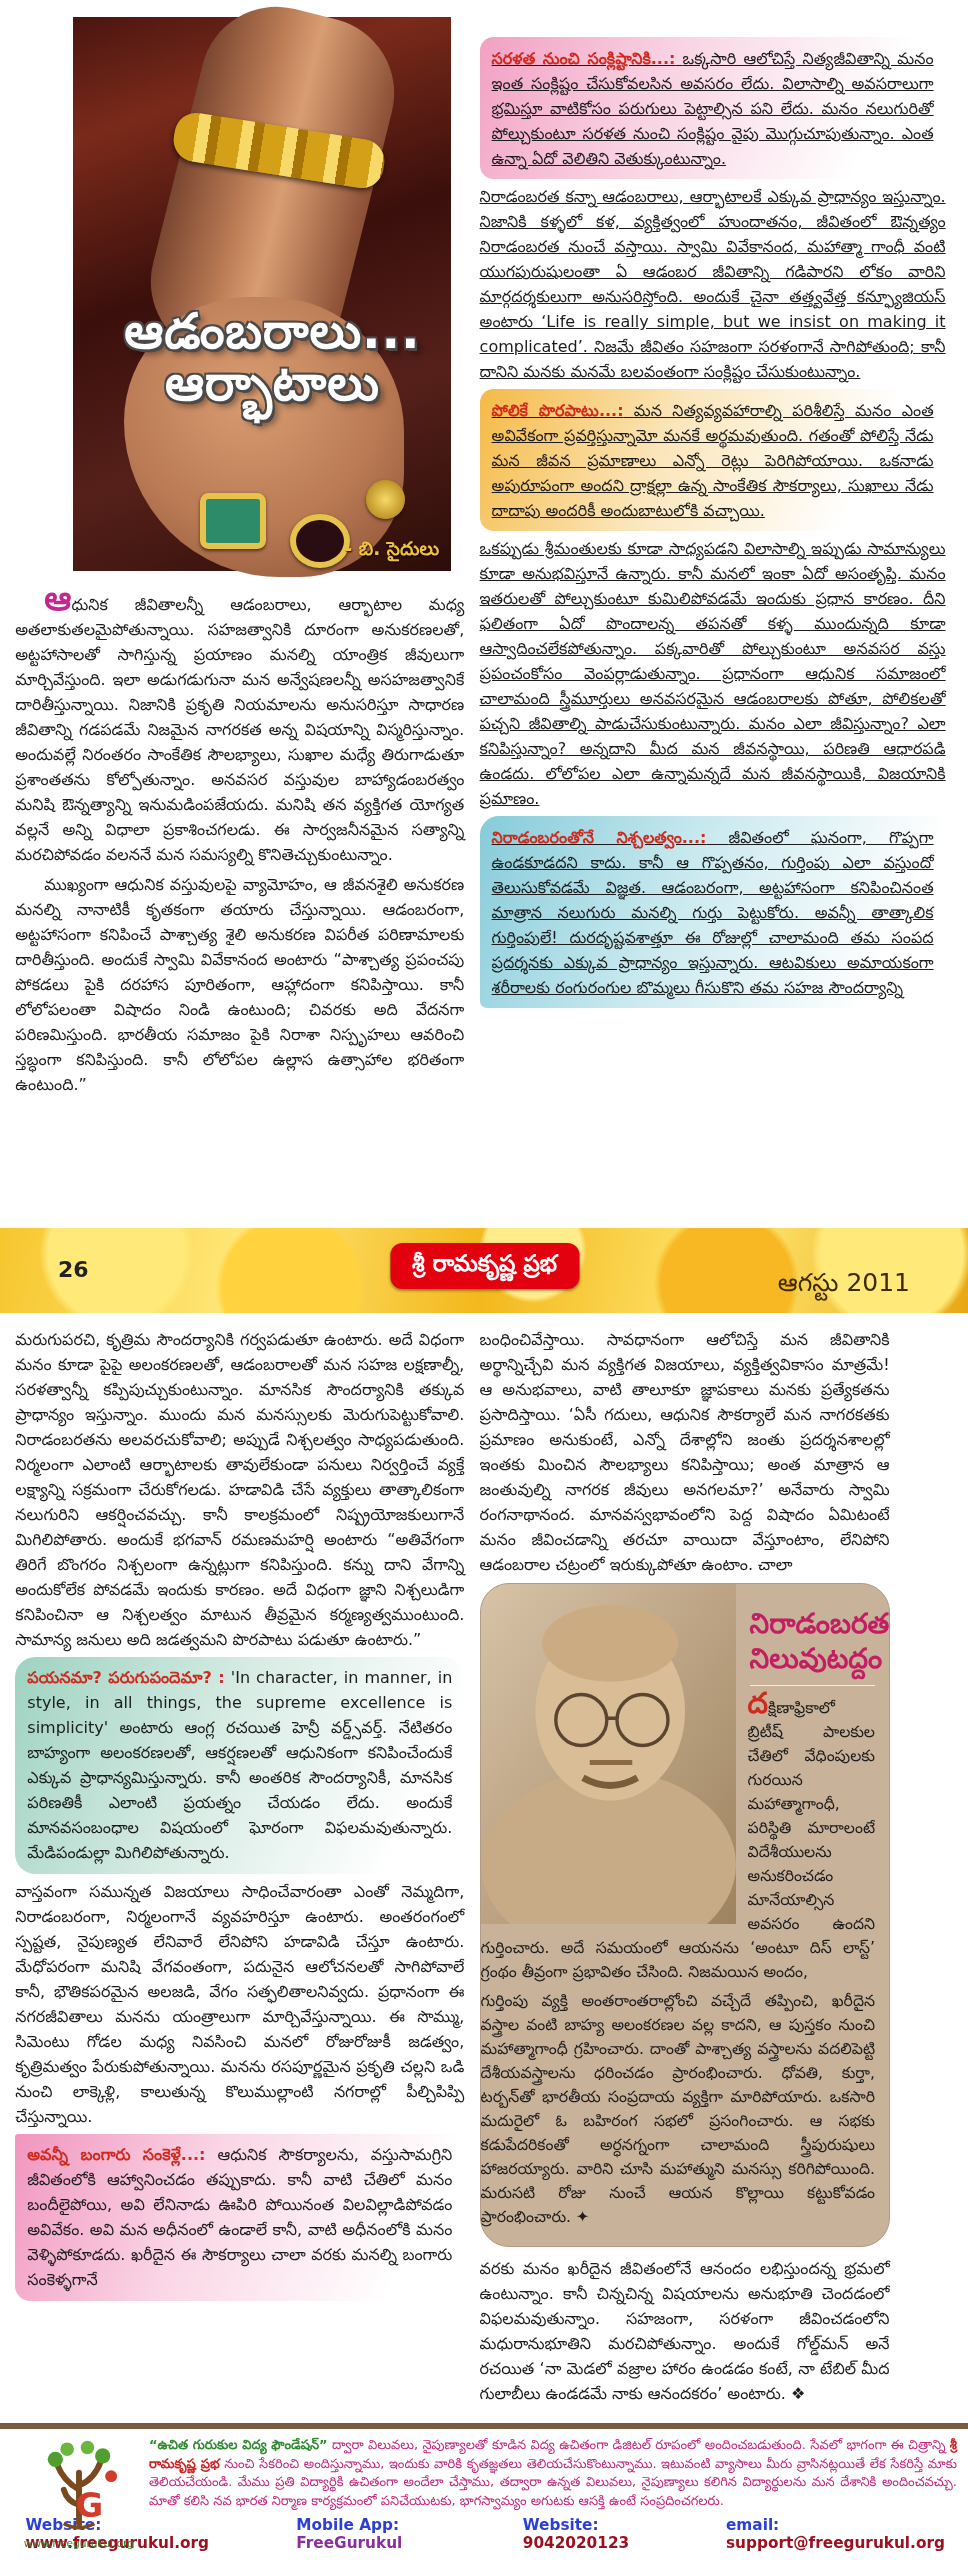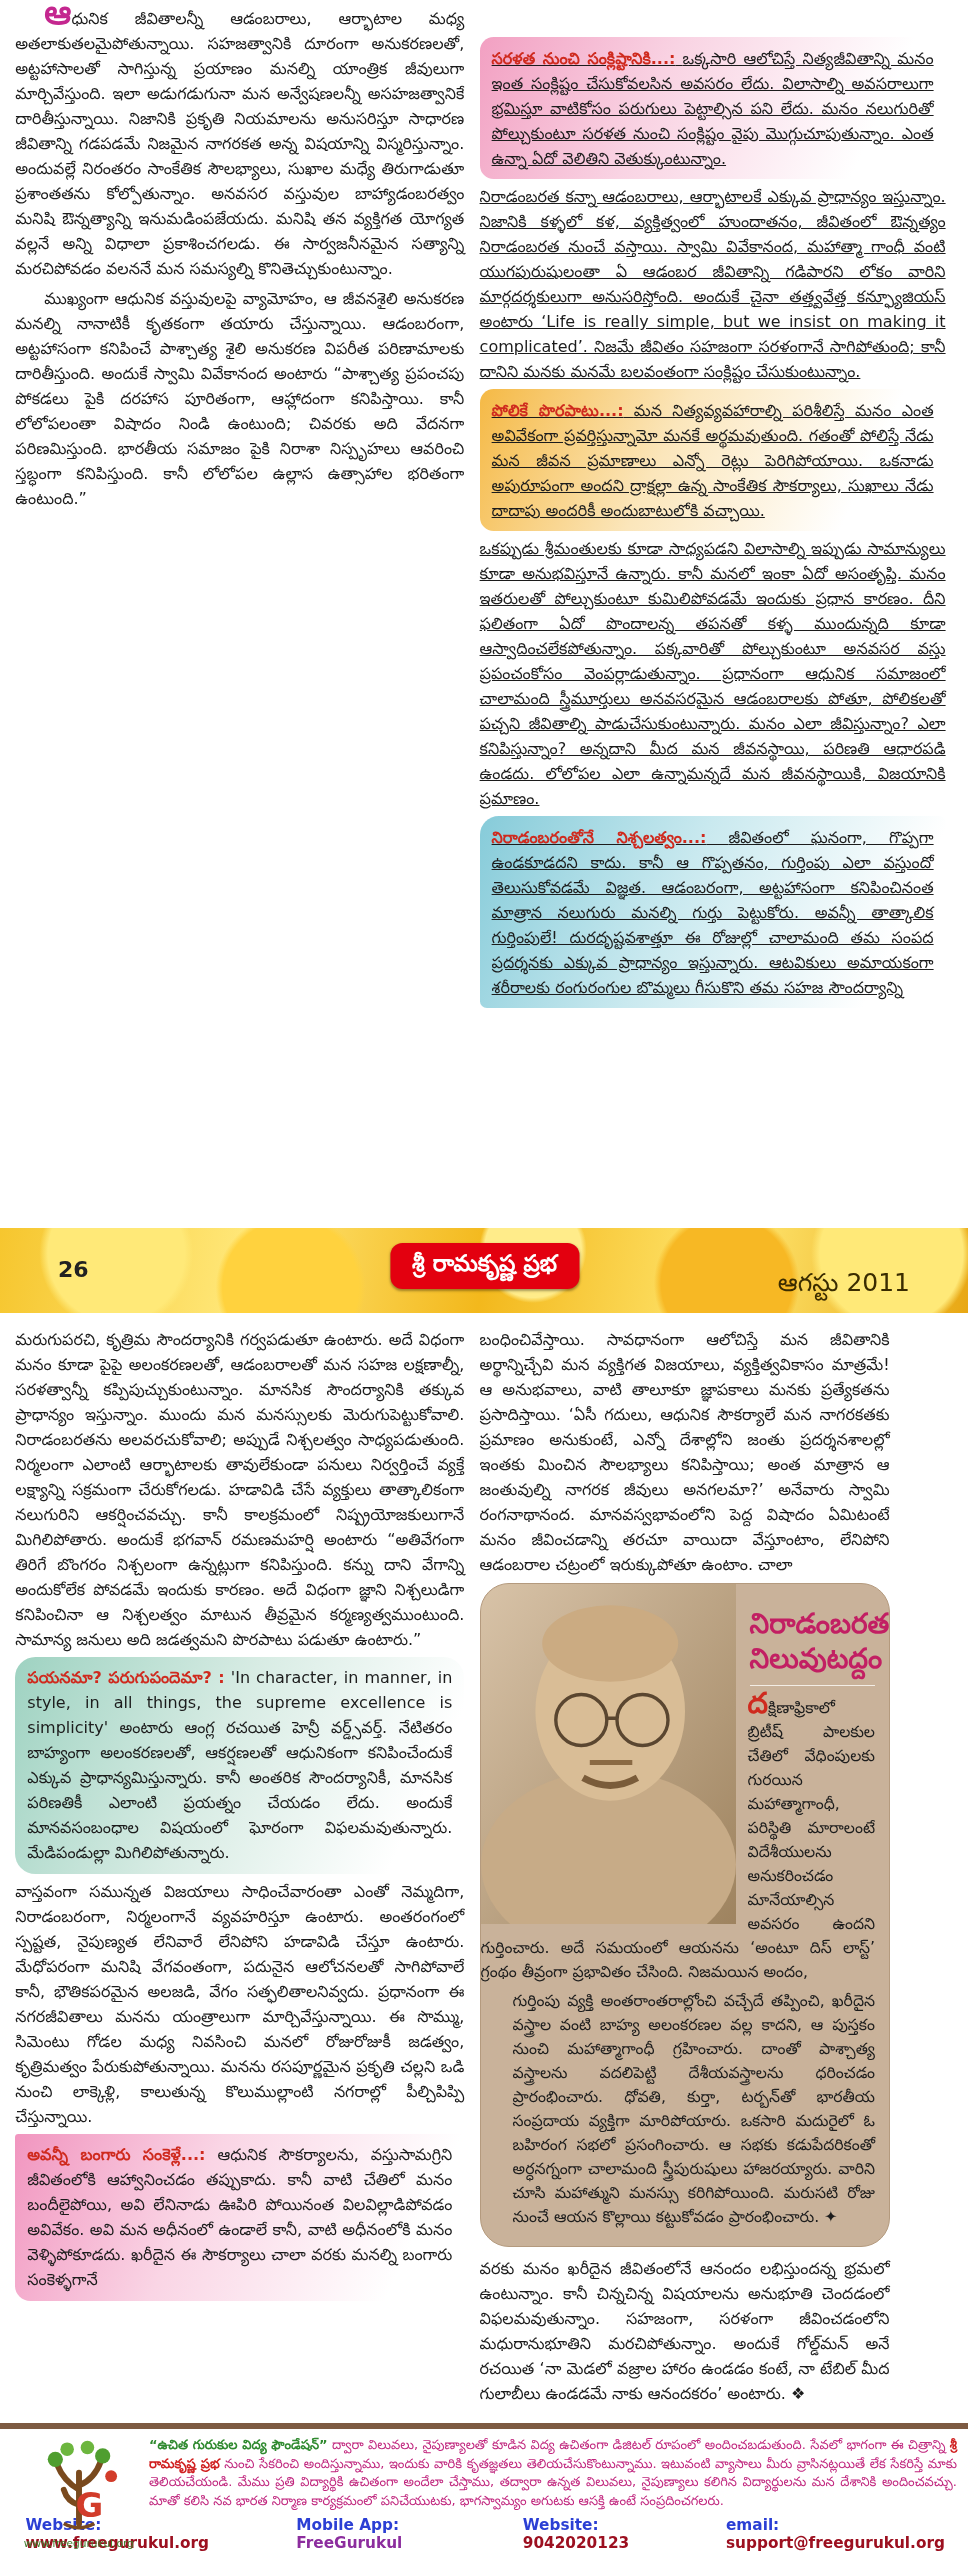--- a/index.html
+++ b/index.html
@@ -72,21 +72,21 @@
   .colB-right{width:410px;flex:none;}
 
   
   .gandhi-box{background:#c9b29a;border:0.8px solid #b49a7e;border-radius:29px;overflow:hidden;
         margin:6.8px 0 8.5px 0;padding:0 13.6px 12px 0;}
   .gandhi-box p{font-size:15.7px;line-height:24px;}
   .gandhi-photo{float:left;width:255px;height:340px;margin:0 12px 5.1px 0;}
   .gandhi-title{color:#c21f63;font-size:28px;font-weight:bold;text-align:right;line-height:1.25;
         margin:22px 0 5.1px 269px;padding-bottom:8.5px;border-bottom:1.7px solid #f3ede5;}
   .gandhi-body{margin:3.4px 0 0 269px;}
-  .gandhi-body-full{clear:none;padding-left:32px;}
+  .gandhi-body-full{clear:none;}
   .dropcap-d::first-letter{color:#cf2a1e;font-size:29px;font-weight:bold;}
 
   
   .footer{height:158px;position:relative;border-top:6px solid #7d5a42;margin-top:5.1px;}
   .footer-logo{position:absolute;left:15.3px;top:10.2px;width:127px;text-align:center;}
   .footer-logo .url{display:block;font-size:10.6px;color:#3f7d2c;margin-top:1.7px;}
   .footer-text{margin-left:149px;padding:6.8px 12px 0 0;font-size:13px;line-height:18.7px;color:#c0267e;text-align:justify;}
   .footer-text .fgreen{color:#2f8a2f;font-weight:bold;margin-top:28px;}
   .footer-text .fred{color:#d02020;font-weight:bold;}
   .footer-contacts{margin-left:25.5px;margin-top:5.1px;font-size:15.3px;font-weight:bold;display:flex;gap:39px;}
@@ -96,20 +96,33 @@
   .footer-note{margin-top:22px;text-align:center;font-size:14.4px;color:#111;}
 </style>
 </head>
 <body>
 
 <div class="page">
 
   <div class="sectionA">
 
     <div class="colA-left col">
+      <div class="hero">
+        <div class="wrist"></div>
+        <div class="bracelet"></div>
+        <div class="hand"></div>
+        <div class="ring emerald"></div>
+        <div class="ring ruby"></div>
+        <div class="ring gold"></div>
+        <div class="hero-title">
+          <span class="t1">ఆడంబరాలు...</span>
+          <span class="t2">ఆర్భాటాలు</span>
+        </div>
+        <div class="hero-byline">- బి. సైదులు</div>
+      </div>
       <p class="dropcap-a indent">ఆధునిక జీవితాలన్నీ ఆడంబరాలు, ఆర్భాటాల మధ్య అతలాకుతలమైపోతున్నాయి. సహజత్వానికి దూరంగా అనుకరణలతో, అట్టహాసాలతో సాగిస్తున్న ప్రయాణం మనల్ని యాంత్రిక జీవులుగా మార్చివేస్తుంది. ఇలా అడుగడుగునా మన అన్వేషణలన్నీ అసహజత్వానికే దారితీస్తున్నాయి. నిజానికి ప్రకృతి నియమాలను అనుసరిస్తూ సాధారణ జీవితాన్ని గడపడమే నిజమైన నాగరకత అన్న విషయాన్ని విస్మరిస్తున్నాం. అందువల్లే నిరంతరం సాంకేతిక సౌలభ్యాలు, సుఖాల మధ్యే తిరుగాడుతూ ప్రశాంతతను కోల్పోతున్నాం. అనవసర వస్తువుల బాహ్యాడంబరత్వం మనిషి ఔన్నత్యాన్ని ఇనుమడింపజేయదు. మనిషి తన వ్యక్తిగత యోగ్యత వల్లనే అన్ని విధాలా ప్రకాశించగలడు. ఈ సార్వజనీనమైన సత్యాన్ని మరచిపోవడం వలననే మన సమస్యల్ని కొనితెచ్చుకుంటున్నాం.</p>
       <p class="indent">ముఖ్యంగా ఆధునిక వస్తువులపై వ్యామోహం, ఆ జీవనశైలి అనుకరణ మనల్ని నానాటికీ కృతకంగా తయారు చేస్తున్నాయి. ఆడంబరంగా, అట్టహాసంగా కనిపించే పాశ్చాత్య శైలి అనుకరణ విపరీత పరిణామాలకు దారితీస్తుంది. అందుకే స్వామి వివేకానంద అంటారు “పాశ్చాత్య ప్రపంచపు పోకడలు పైకి దరహాస పూరితంగా, ఆహ్లాదంగా కనిపిస్తాయి. కానీ లోలోపలంతా విషాదం నిండి ఉంటుంది; చివరకు అది వేదనగా పరిణమిస్తుంది. భారతీయ సమాజం పైకి నిరాశా నిస్పృహలు ఆవరించి స్తబ్ధంగా కనిపిస్తుంది. కానీ లోలోపల ఉల్లాస ఉత్సాహాల భరితంగా ఉంటుంది.”</p>
     </div>
 
     <div class="colA-right col">
       <p class="box box-pink boxed">
         <b class="hd">సరళత నుంచి సంక్లిష్టానికి...:</b>
         <span>ఒక్కసారి ఆలోచిస్తే నిత్యజీవితాన్ని మనం ఇంత సంక్లిష్టం చేసుకోవలసిన అవసరం లేదు. విలాసాల్ని అవసరాలుగా భ్రమిస్తూ వాటికోసం పరుగులు పెట్టాల్సిన పని లేదు. మనం నలుగురితో పోల్చుకుంటూ సరళత నుంచి సంక్లిష్టం వైపు మొగ్గుచూపుతున్నాం. ఎంత ఉన్నా ఏదో వెలితిని వెతుక్కుంటున్నాం.</span>
       </p>
       <p>నిరాడంబరత కన్నా ఆడంబరాలు, ఆర్భాటాలకే ఎక్కువ ప్రాధాన్యం ఇస్తున్నాం. నిజానికి కళ్ళలో కళ, వ్యక్తిత్వంలో హుందాతనం, జీవితంలో ఔన్నత్యం నిరాడంబరత నుంచే వస్తాయి. స్వామి వివేకానంద, మహాత్మా గాంధీ వంటి యుగపురుషులంతా ఏ ఆడంబర జీవితాన్ని గడిపారని లోకం వారిని మార్గదర్శకులుగా అనుసరిస్తోంది. అందుకే చైనా తత్త్వవేత్త కన్ఫ్యూజియస్ అంటారు ‘Life is really simple, but we insist on making it complicated’. నిజమే జీవితం సహజంగా సరళంగానే సాగిపోతుంది; కానీ దానిని మనకు మనమే బలవంతంగా సంక్లిష్టం చేసుకుంటున్నాం.</p>

